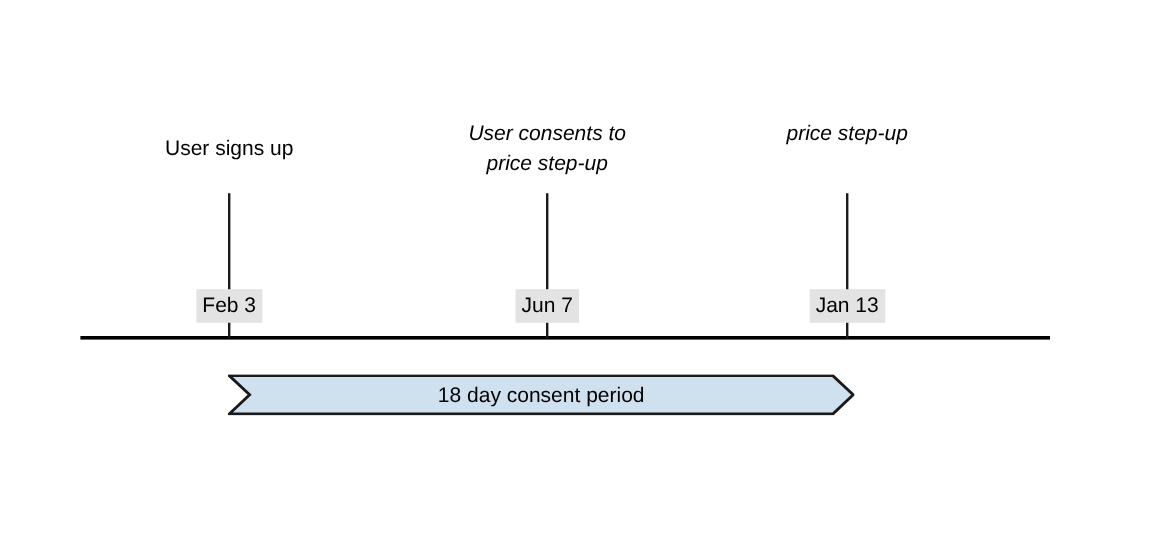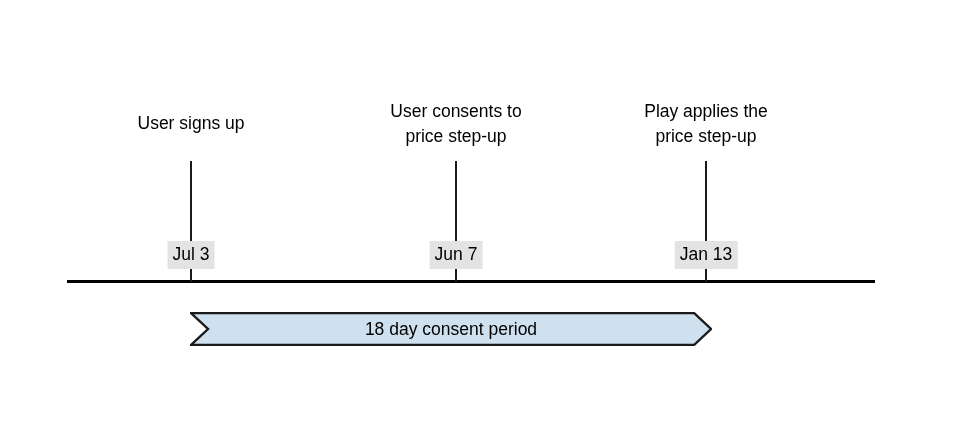--- a/index.html
+++ b/index.html
@@ -45,21 +45,21 @@
     position: absolute;
     left: 50%;
     transform: translateX(-50%);
     white-space: nowrap;
     text-align: center;
     font-size: 17.5px;
     line-height: 25px;
     color: #000000;
   }
   .marker-label.one-line { top: 111px; }
-  .marker-label.two-line { top: 99px; }
+  .marker-label.two-line { top: 99px; font-style: italic; }
 
   .date-chip {
     position: absolute;
     top: 241px;
     left: 50%;
     transform: translateX(-50%);
     white-space: nowrap;
     background: #e3e3e3;
     color: #000000;
     font-size: 17.5px;
@@ -93,35 +93,34 @@
 </head>
 <body>
 
 <div id="canvas">
 
   <div class="axis-line"></div>
 
   <div class="marker" style="left:191px;">
     <div class="marker-label one-line">User signs up</div>
     <div class="tick"></div>
-    <div class="date-chip">Jul 3</div>
+    <div class="date-chip">Feb 3</div>
   </div>
 
   <div class="marker" style="left:456px;">
     <div class="marker-label two-line">
       <div>User consents to</div>
       <div>price step-up</div>
     </div>
     <div class="tick"></div>
     <div class="date-chip">Jun 7</div>
   </div>
 
   <div class="marker" style="left:706px;">
     <div class="marker-label two-line">
-      <div>Play applies the</div>
       <div>price step-up</div>
     </div>
     <div class="tick"></div>
     <div class="date-chip">Jan 13</div>
   </div>
 
   <div class="banner">
     <svg width="522" height="34" viewBox="0 0 522 34">
       <polygon points="1,1 504,1 521,17 504,33 1,33 18,17" fill="#cfe0ef" stroke="#1a1a1a" stroke-width="2.4" stroke-linejoin="miter"></polygon>
     </svg>

